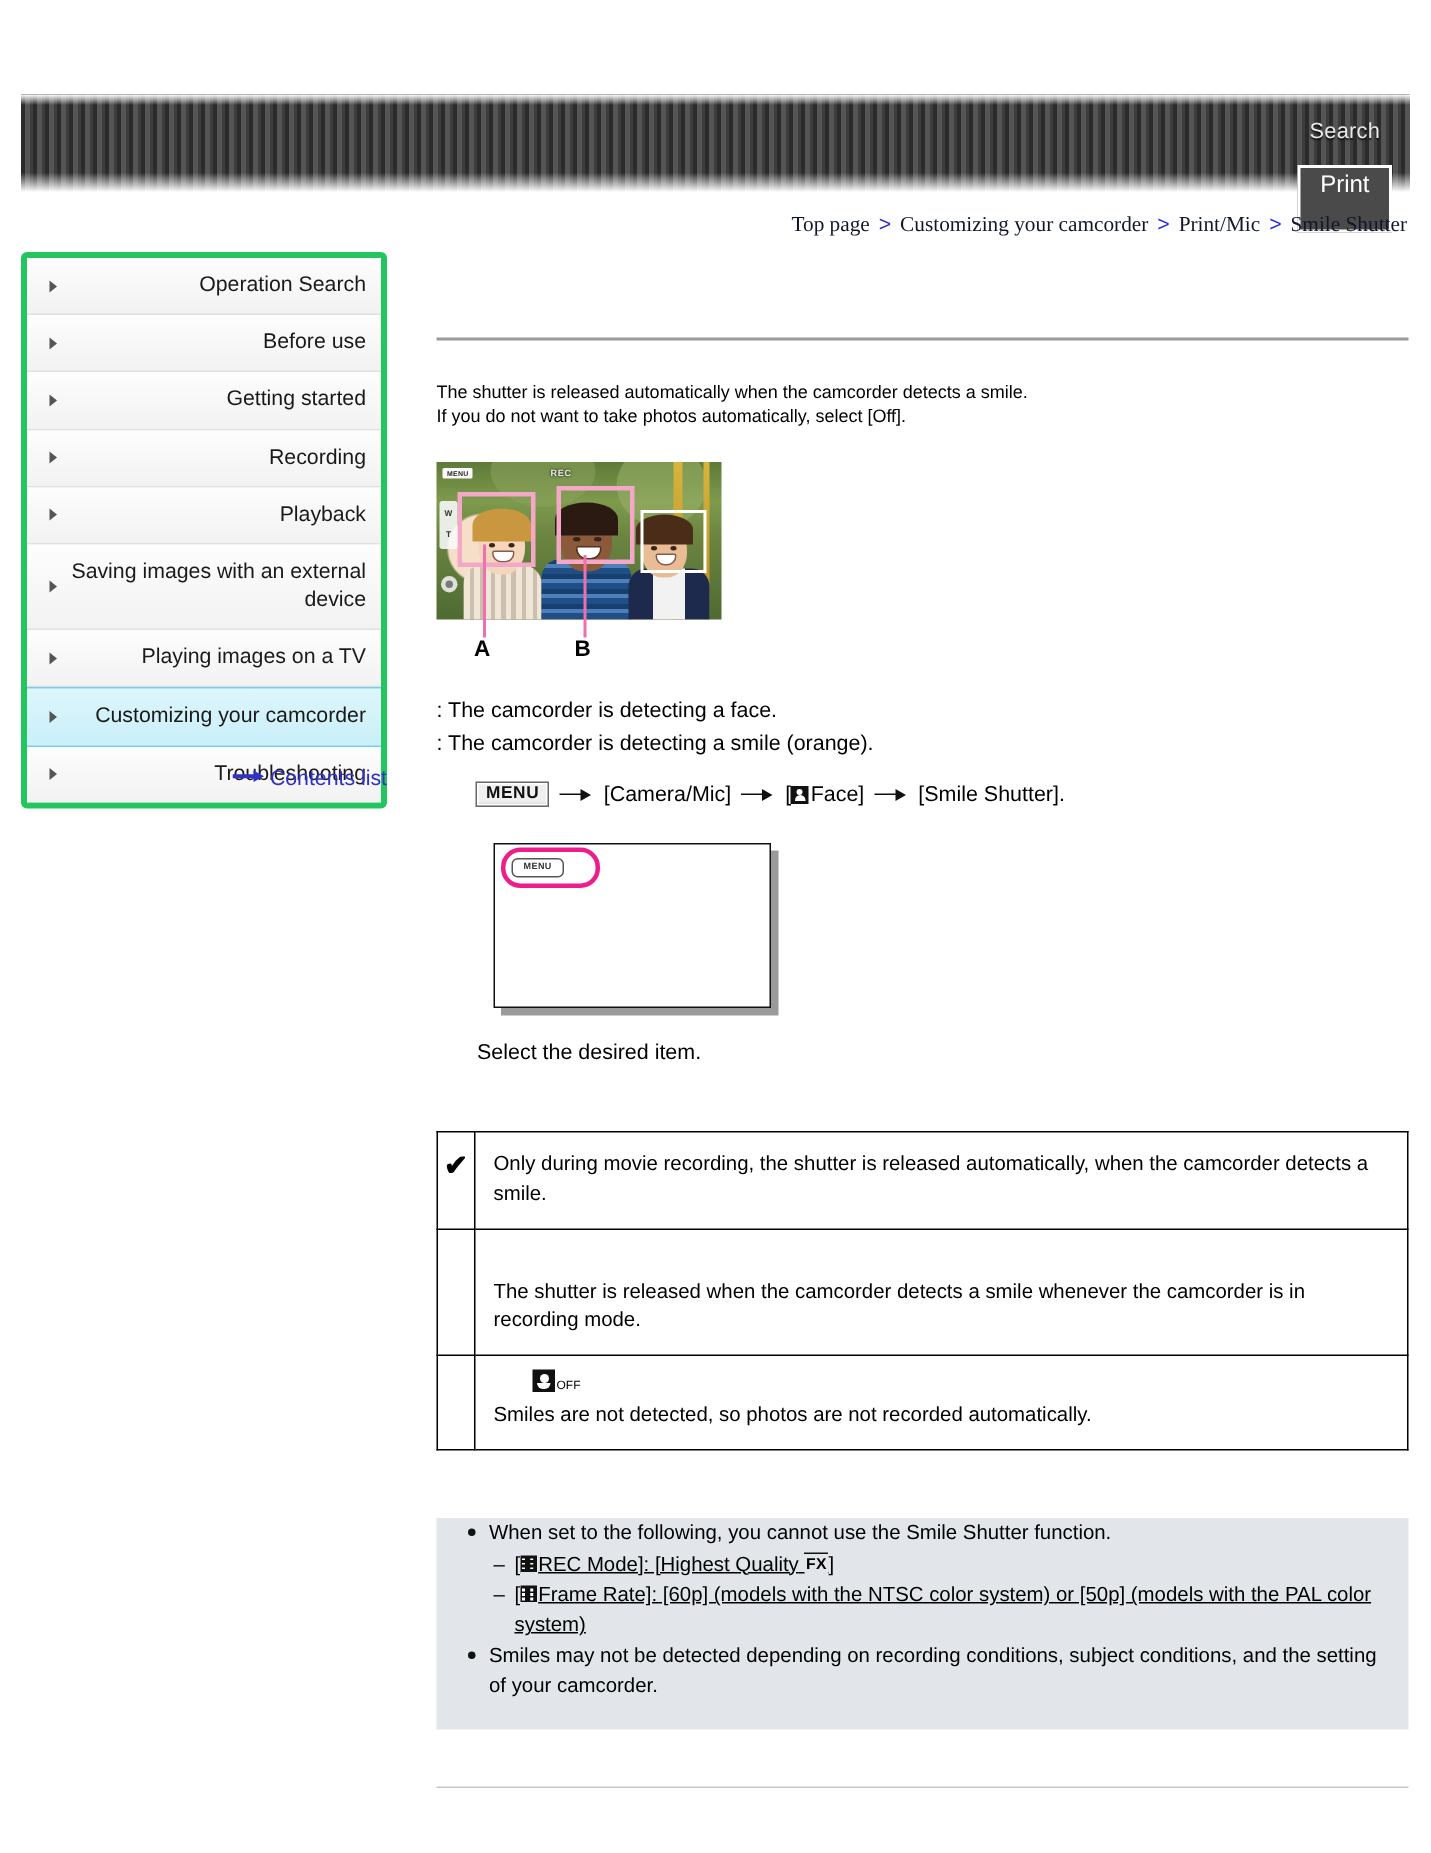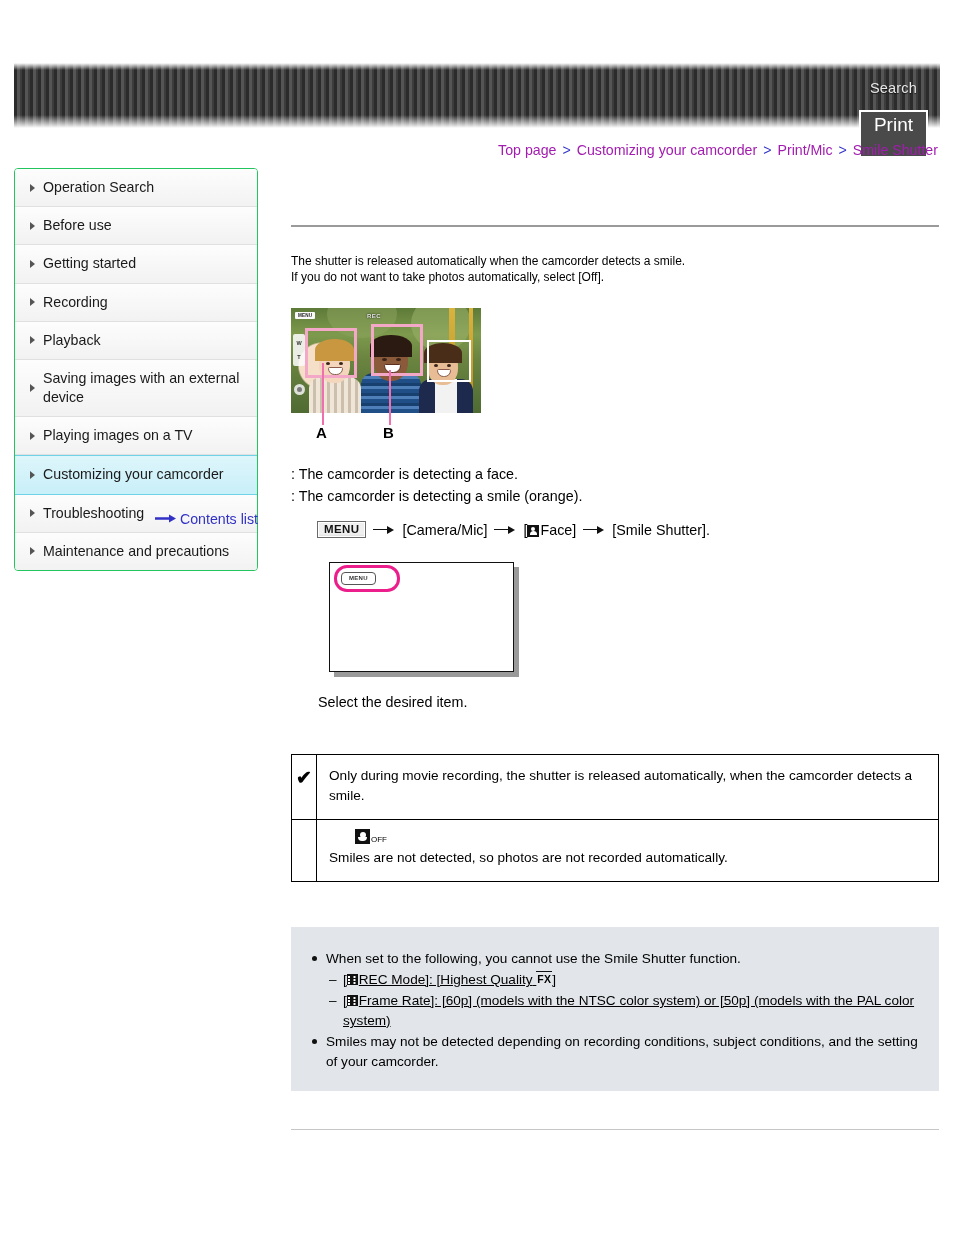--- a/index.html
+++ b/index.html
@@ -47,48 +47,49 @@
   .search-link {
     color: #e8e8e8;
     font-size: 14.5px;
     letter-spacing: .2px;
     text-shadow: 0 1px 1px rgba(0,0,0,.7);
   }
   .print-button {
     border: 2px solid #ffffff;
     background: #4a4a4a;
     color: #ffffff;
-    font-size: 19px;
+    font-size: 16px;
     padding: 3px 13px 20px 13px;
     line-height: 1.1;
   }
 
   
   .breadcrumb {
     position: absolute;
     right: 16px;
     top: 142px;
     font-size: 14.2px;
     color: #3131c8;
     white-space: nowrap;
   }
-  .breadcrumb .crumb { color: #a21caf; }
+  .breadcrumb .crumb { color: #0f172a; font-family: Liberation Serif, serif; }
   .breadcrumb .sep { color: #3131c8; padding: 0 2px; }
 
   
   .sidebar {
     position: absolute;
     left: 14px;
     top: 168px;
     width: 244px;
-    border: 1px solid #22c55e;
+    border: 4px solid #22c55e;
     border-radius: 4px;
     background: #f7f7f7;
     box-sizing: border-box;
     overflow: hidden;
+    text-align: right;
   }
   .side-item {
     position: relative;
     padding: 9px 10px 9px 28px;
     font-size: 14.2px;
     color: #1a1a1a;
     border-bottom: 1px solid #e0e0e0;
     background: linear-gradient(to bottom, #fdfdfd 0%, #f2f2f2 100%);
     line-height: 1.35;
   }
@@ -428,21 +429,21 @@
     vertical-align: -2px;
     margin-left: 1px;
   }
 
   
   .notes {
     margin-top: 45px;
     width: 648px;
     background: #e2e6ea;
     box-sizing: border-box;
-    padding: 22px 18px 18px 18px;
+    padding: 0 18px 18px 18px;
     font-size: 13.6px;
     line-height: 1.47;
   }
   .notes ul { margin: 0; padding: 0; list-style: none; }
   .notes li.bullet {
     position: relative;
     padding-left: 17px;
     margin-bottom: 1px;
   }
   .notes li.bullet::before {
@@ -522,21 +523,20 @@
 <div class="sidebar">
   <div class="side-item"><span>Operation Search</span></div>
   <div class="side-item"><span>Before use</span></div>
   <div class="side-item"><span>Getting started</span></div>
   <div class="side-item"><span>Recording</span></div>
   <div class="side-item"><span>Playback</span></div>
   <div class="side-item"><span>Saving images with an external device</span></div>
   <div class="side-item"><span>Playing images on a TV</span></div>
   <div class="side-item active"><span>Customizing your camcorder</span></div>
   <div class="side-item"><span>Troubleshooting</span></div>
-  <div class="side-item"><span>Maintenance and precautions</span></div>
 </div>
 
 <div class="contents-link">
   <span class="arrow-icon">
     <svg width="22" height="9" viewBox="0 0 22 9">
         <path d="M0 3.2h14v-2.6l7 3.9-7 3.9v-2.6H0z" fill="#3131c8"></path>
       </svg>
   </span><span>Contents list</span>
 </div>
 
@@ -628,20 +628,27 @@
     </div>
   </div>
 
   <div class="select-note">Select the desired item.</div>
 
   <table class="opt-table">
     <tbody>
         <tr>
       <td class="mark">✔</td>
       <td>Only during movie recording, the shutter is released automatically, when the camcorder detects a smile.</td>
+    </tr>
+    <tr>
+      <td class="mark"></td>
+      <td>
+        <div style="height:20px;"></div>
+        <span>The shutter is released when the camcorder detects a smile whenever the camcorder is in recording mode.</span>
+      </td>
     </tr>
     <tr>
       <td class="mark"></td>
       <td class="opt-icon-cell">
         <span class="smile-off-icon"><span class="sq"></span><span class="off">OFF</span></span>
         <div style="margin-top:3px;">Smiles are not detected, so photos are not recorded automatically.</div>
       </td>
     </tr>
   </tbody>
     </table>

